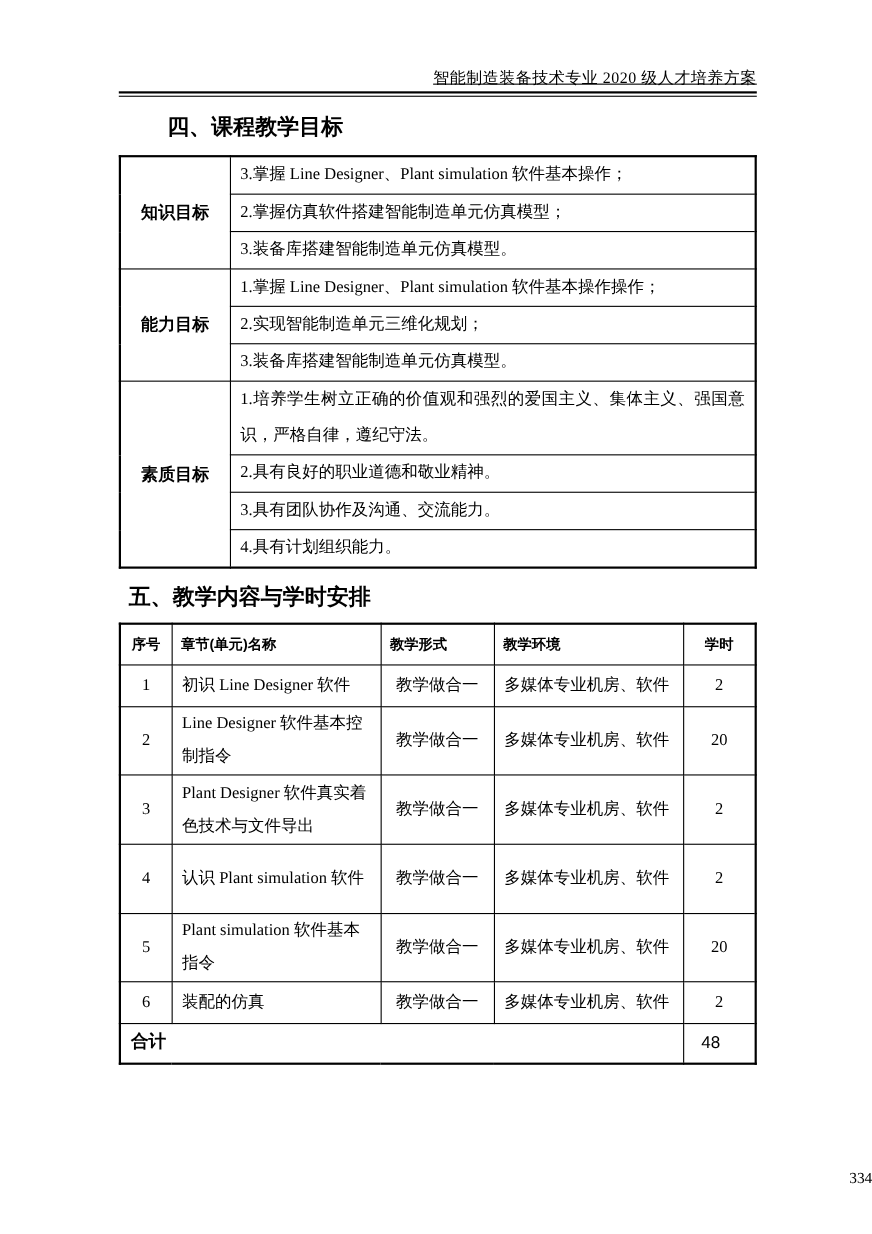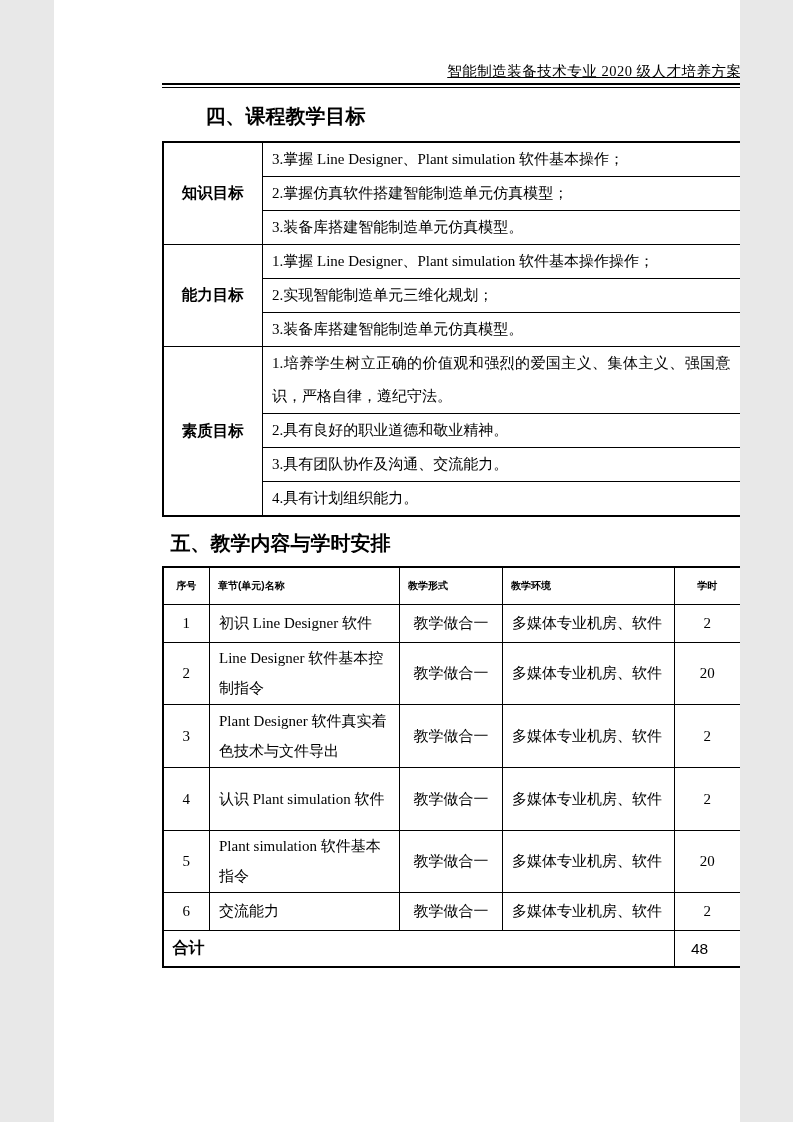--- a/index.html
+++ b/index.html
@@ -1,19 +1,19 @@
 <!DOCTYPE html>
 <html><head>
 <meta charset="utf-8">
 <style>
   * { box-sizing: border-box; margin: 0; padding: 0; }
   html, body { background: #e8e8e8; }
   .page {
     position: relative;
-    width: 686px;
+    width: 793px;
     height: 1122px;
     background: #ffffff;
     margin: 0 auto;
     font-family: "Liberation Serif", "DejaVu Serif", serif;
     color: #000;
     overflow: hidden;
   }
   .content {
     position: absolute;
     left: 108px;
@@ -64,21 +64,21 @@
     padding: 0 9px;
     font-size: 15px;
     line-height: 2.2;
     text-align: justify;
   }
 
   
   .t2 th {
     font-family: "Liberation Sans", "DejaVu Sans", sans-serif;
     font-weight: bold;
-    font-size: 10px;
+    font-size: 13px;
     text-align: left;
     padding: 0 8px;
     margin-left: 29px;
   }
   .t2 th.c-num, .t2 th.c-hours { text-align: center; padding: 0; }
   .t2 td { font-size: 15px; line-height: 2; }
   .t2 .col-num   { text-align: center; }
   .t2 .col-name  { padding: 0 9px; }
   .t2 .col-form  { text-align: center; }
   .t2 .col-env   { padding: 0 9px; }
@@ -208,21 +208,21 @@
         </tr>
         <tr style="height:62px;">
           <td class="col-num">5</td>
           <td class="col-name">Plant simulation 软件基本指令</td>
           <td class="col-form">教学做合一</td>
           <td class="col-env">多媒体专业机房、软件</td>
           <td class="col-hours">20</td>
         </tr>
         <tr style="height:38px;">
           <td class="col-num">6</td>
-          <td class="col-name">交流能力</td>
+          <td class="col-name">装配的仿真</td>
           <td class="col-form">教学做合一</td>
           <td class="col-env">多媒体专业机房、软件</td>
           <td class="col-hours">2</td>
         </tr>
         <tr style="height:37px;">
           <td class="total-label" colspan="4">合计</td>
           <td class="total-value">48</td>
         </tr>
       </tbody>
     </table>

